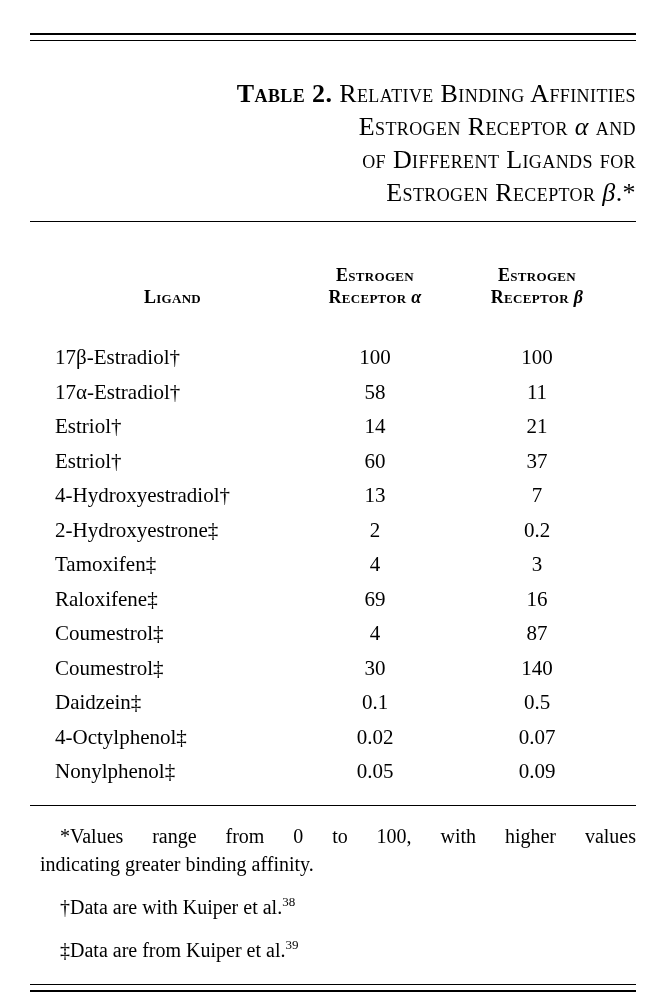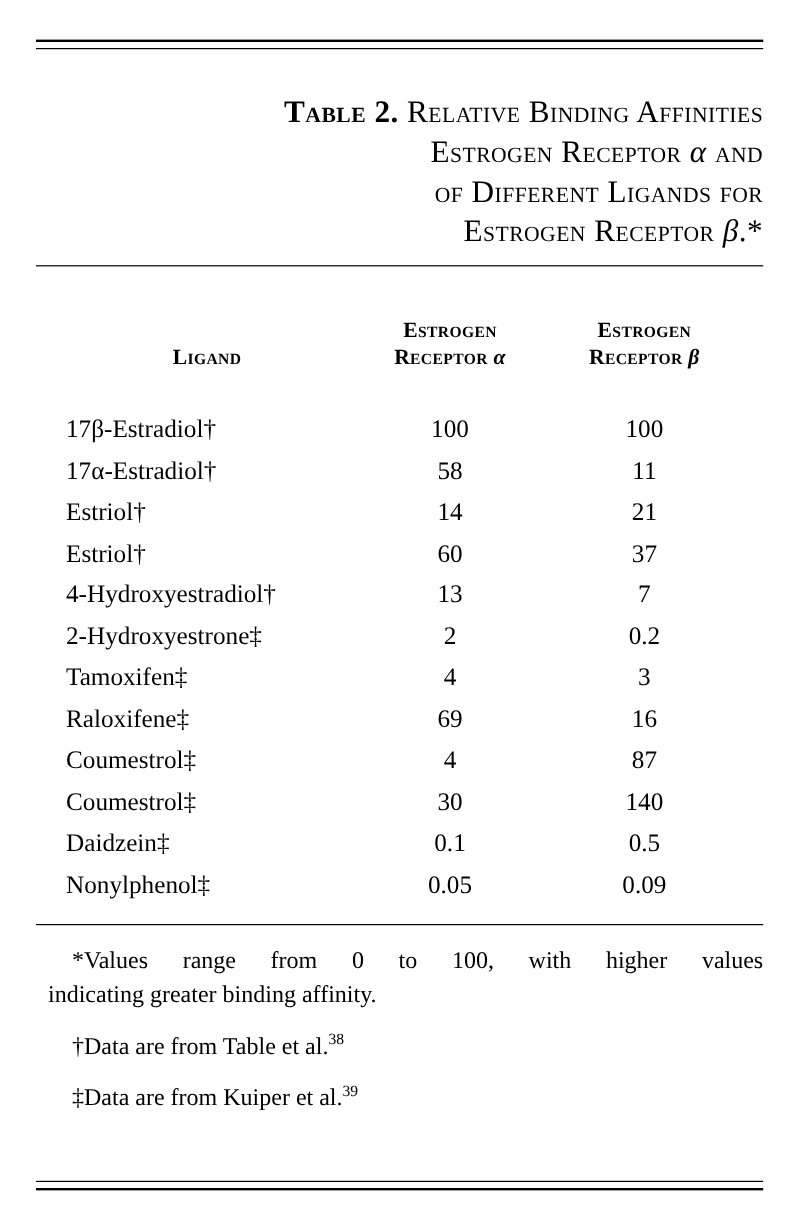--- a/index.html
+++ b/index.html
@@ -138,30 +138,35 @@
       <div class="cell-ligand">Coumestrol‡</div>
       <div class="cell-a">30</div>
       <div class="cell-b">140</div>
     </div>
     <div class="row">
       <div class="cell-ligand">Daidzein‡</div>
       <div class="cell-a">0.1</div>
       <div class="cell-b">0.5</div>
     </div>
     <div class="row">
+      <div class="cell-ligand">4-Octylphenol‡</div>
+      <div class="cell-a">0.02</div>
+      <div class="cell-b">0.07</div>
+    </div>
+    <div class="row">
       <div class="cell-ligand">Nonylphenol‡</div>
       <div class="cell-a">0.05</div>
       <div class="cell-b">0.09</div>
     </div>
   </div>
 
   <div class="rule body-rule"></div>
 
   <div class="footnotes">
     <div class="note1-l1">*Values range from 0 to 100, with higher values</div>
     <div class="note1-l2">indicating greater binding affinity.</div>
-    <div class="note"><span>†Data are from Table et al.</span><sup>38</sup></div>
+    <div class="note"><span>†Data are with Kuiper et al.</span><sup>38</sup></div>
     <div class="note"><span>‡Data are from Kuiper et al.</span><sup>39</sup></div>
   </div>
 
   <div class="rule-double-bottom bottom-rule"></div>
 
 </div>
 
 </body></html>

